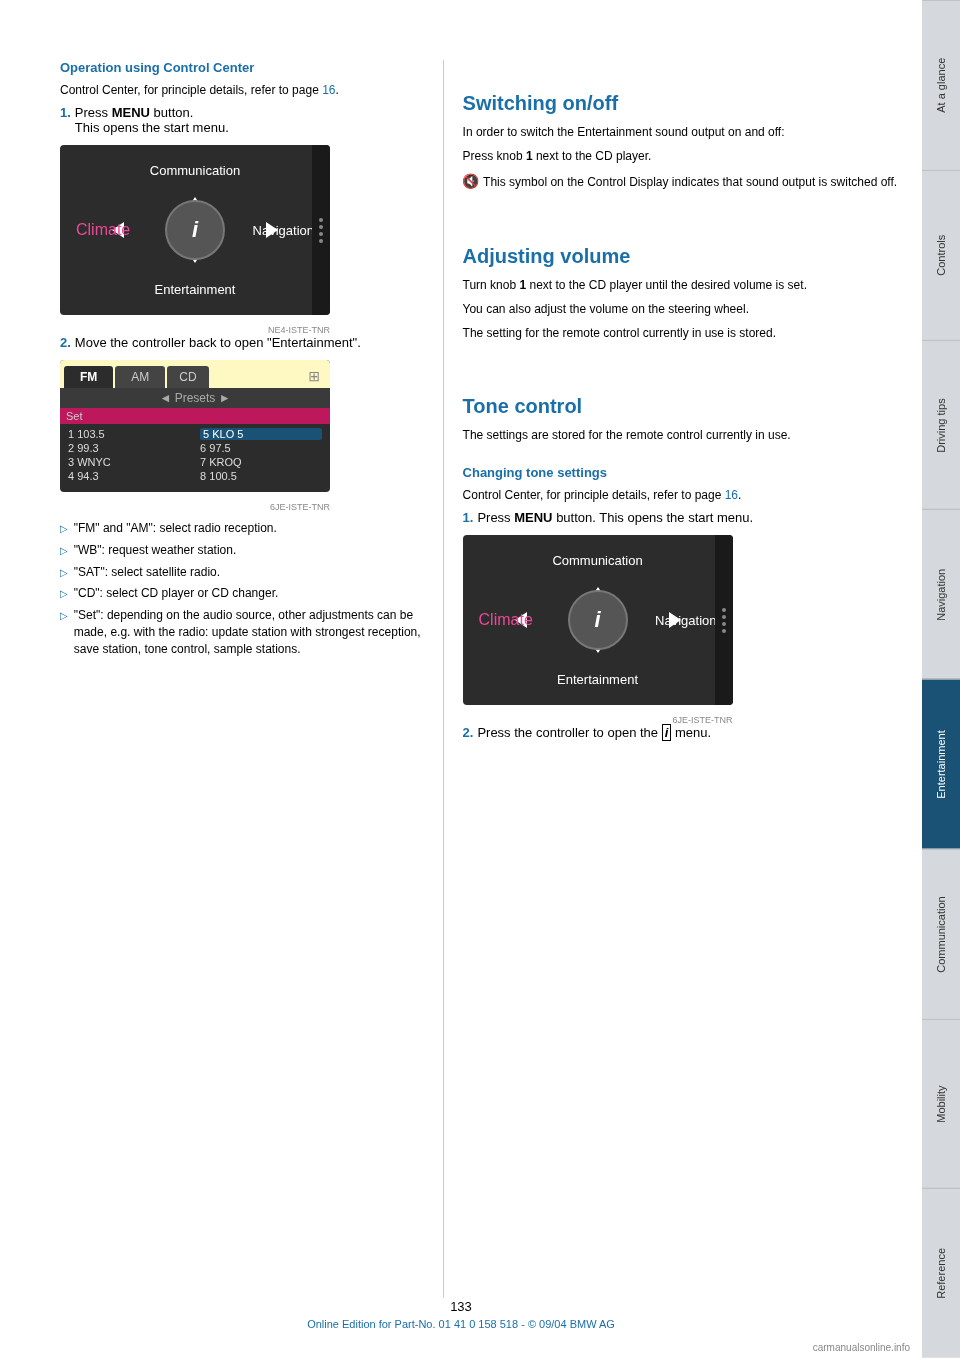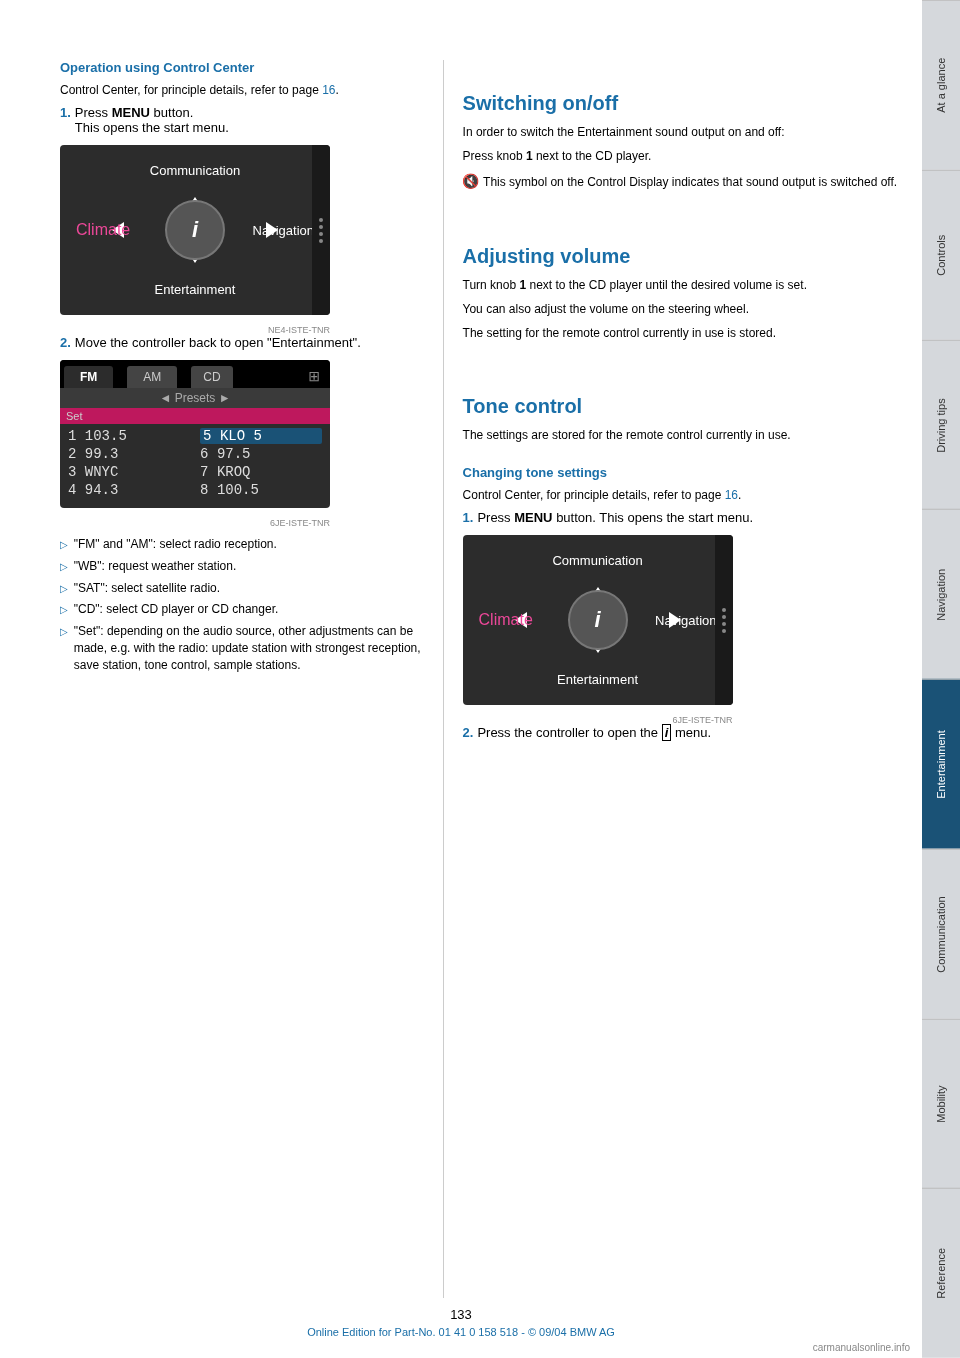--- a/index.html
+++ b/index.html
@@ -270,23 +270,23 @@
     .radio-img {
       background: #2c2c2c;
       border-radius: 4px;
       margin: 10px 0;
       width: 270px;
       overflow: hidden;
     }
 
     .radio-tabs {
       display: flex;
-      background: #000000;
+      background: #fef9c3;
       padding: 4px 4px 0;
-      gap: 14px;
+      gap: 2px;
       align-items: flex-end;
     }
 
     .radio-tab {
       padding: 4px 16px;
       font-size: 12px;
       color: #ccc;
       background: #444;
       border-radius: 3px 3px 0 0;
       cursor: pointer;
@@ -326,23 +326,22 @@
     }
 
     .radio-row {
       display: flex;
       justify-content: space-between;
       margin-bottom: 2px;
     }
 
     .radio-station {
       color: #ddd;
-      font-size: 14px;
+      font-size: 11px;
       width: 48%;
-      font-family: Liberation Mono, monospace;
     }
 
     .highlight-station {
       background: #1a5276;
       color: #fff;
       padding: 0 3px;
       border-radius: 2px;
     }
 
     
@@ -363,21 +362,21 @@
       color: #1a6fa8;
       margin-right: 6px;
       font-size: 10px;
       margin-top: 2px;
       flex-shrink: 0;
     }
 
     
     .footer {
       position: absolute;
-      bottom: 20px;
+      bottom: 28px;
       left: 0;
       right: 38px;
       text-align: center;
     }
 
     .footer-page {
       font-size: 13px;
       margin-bottom: 4px;
     }
 

